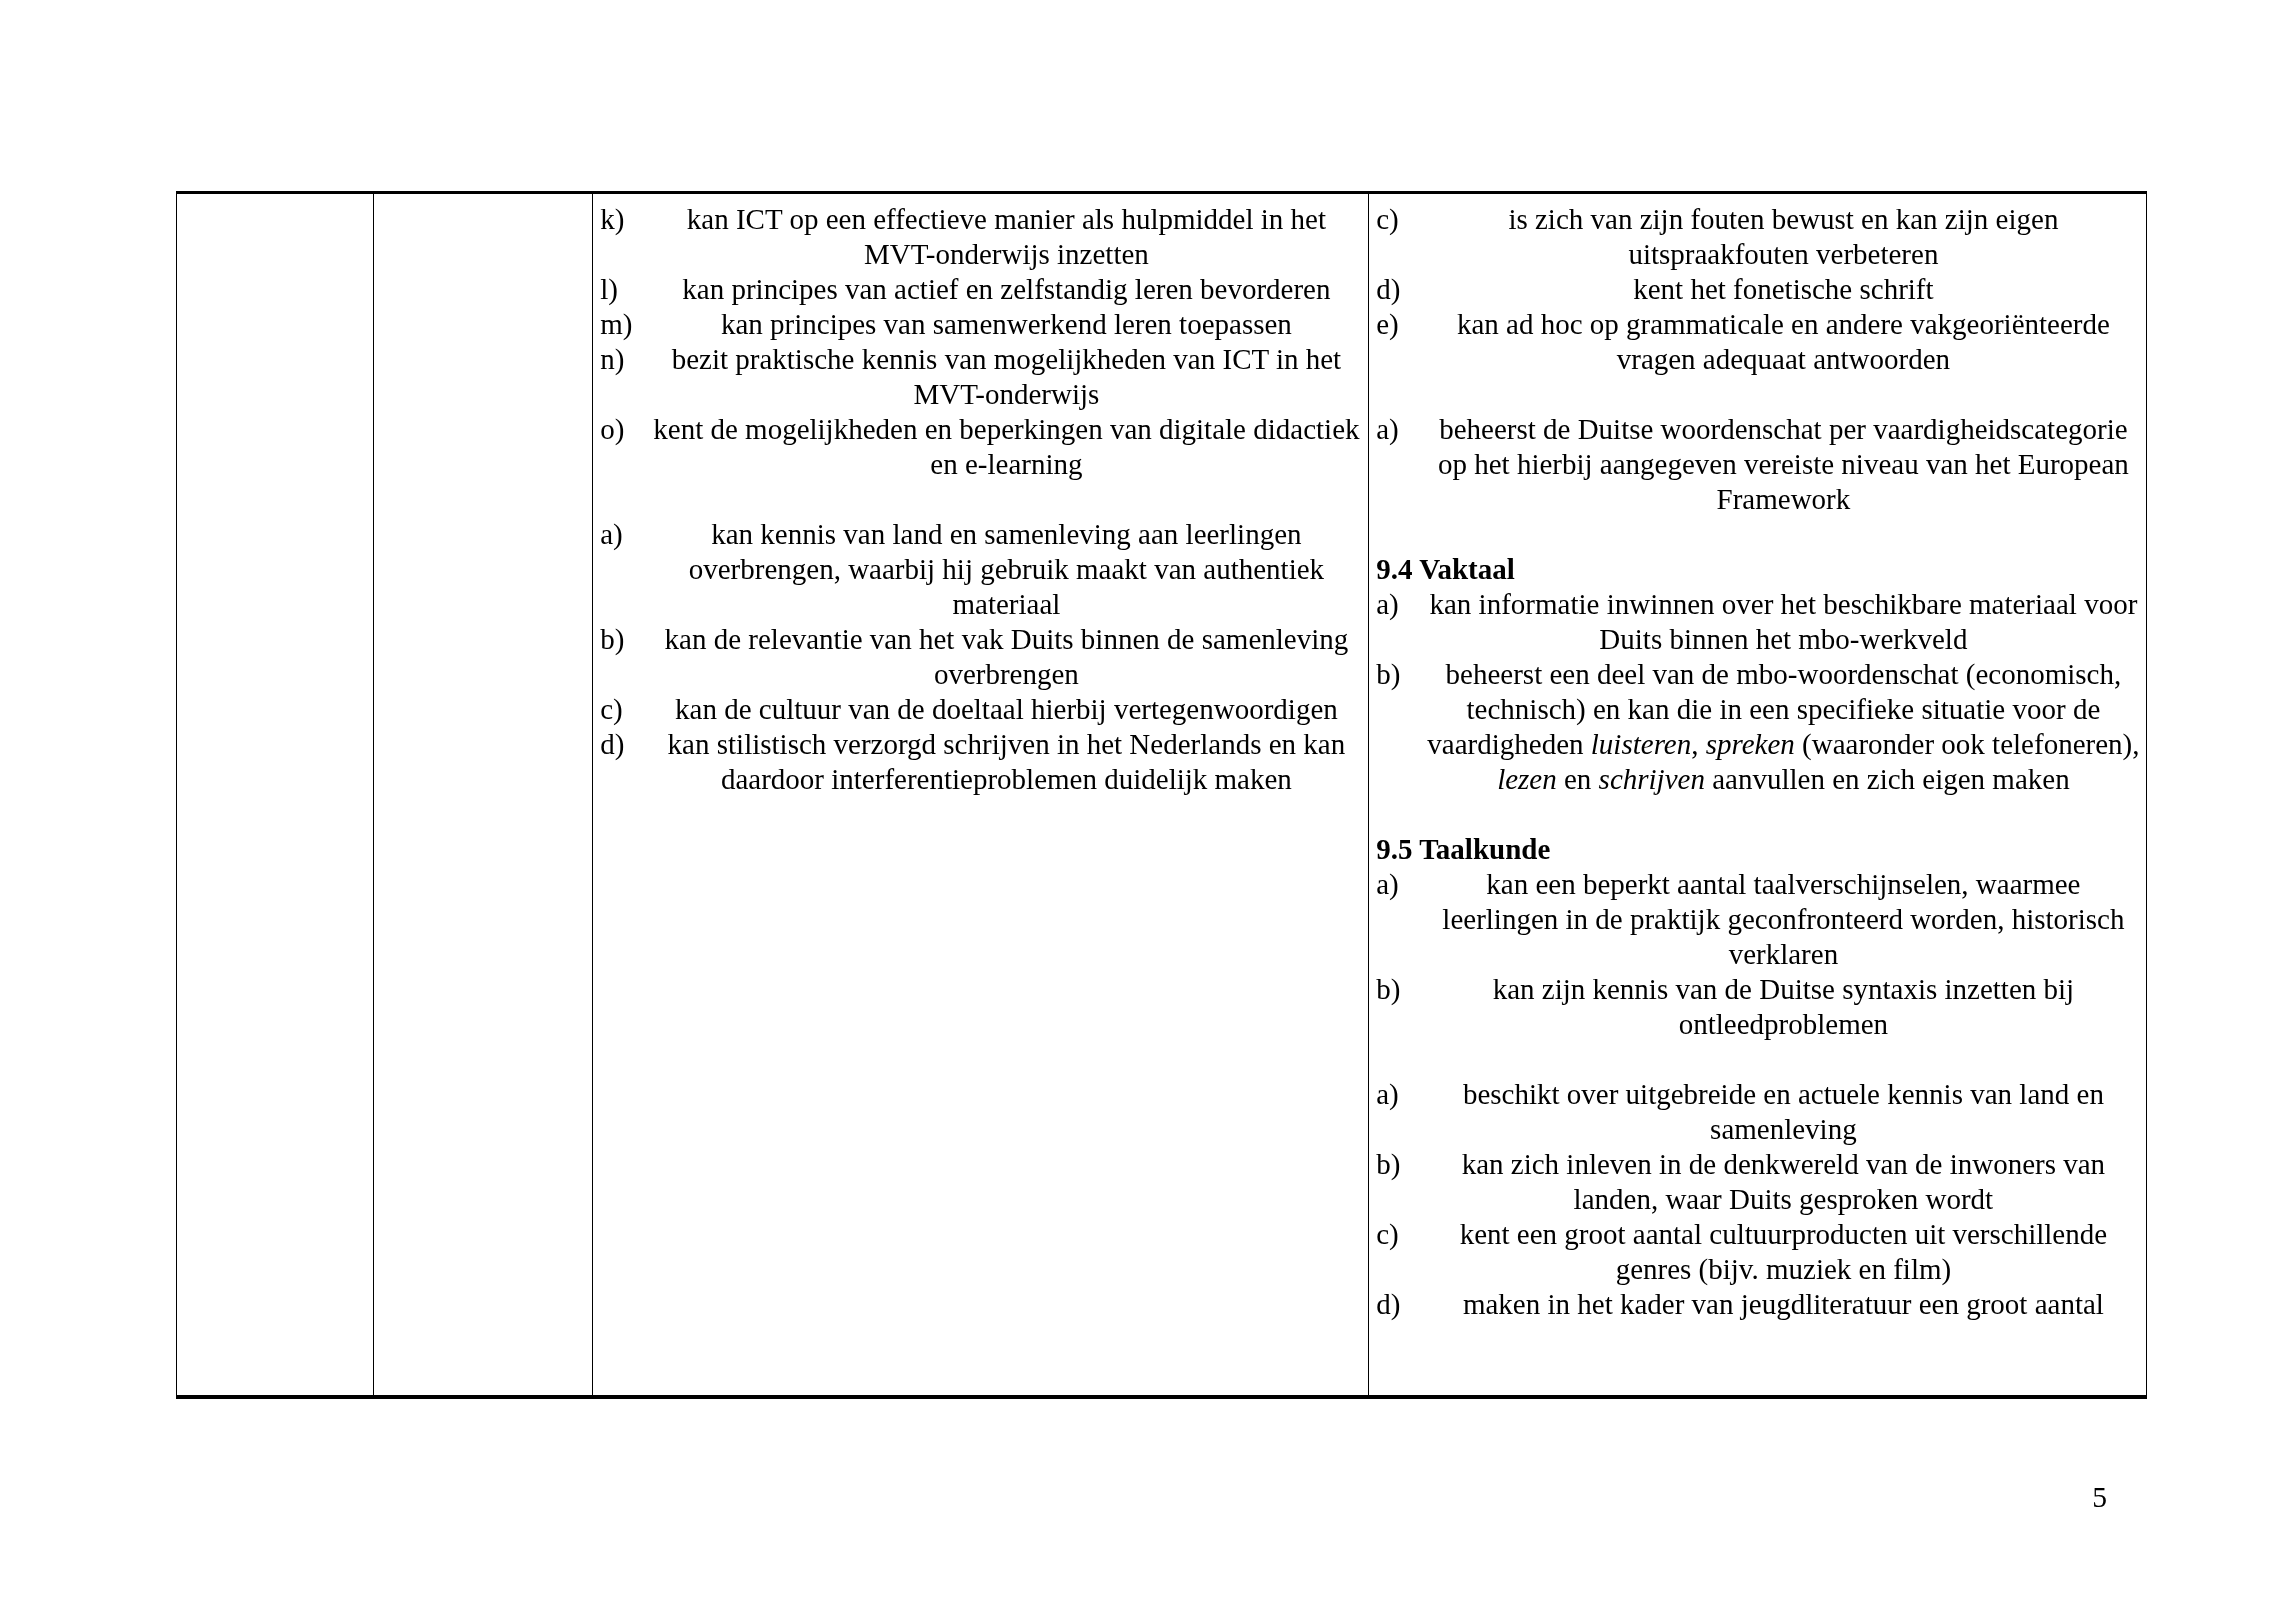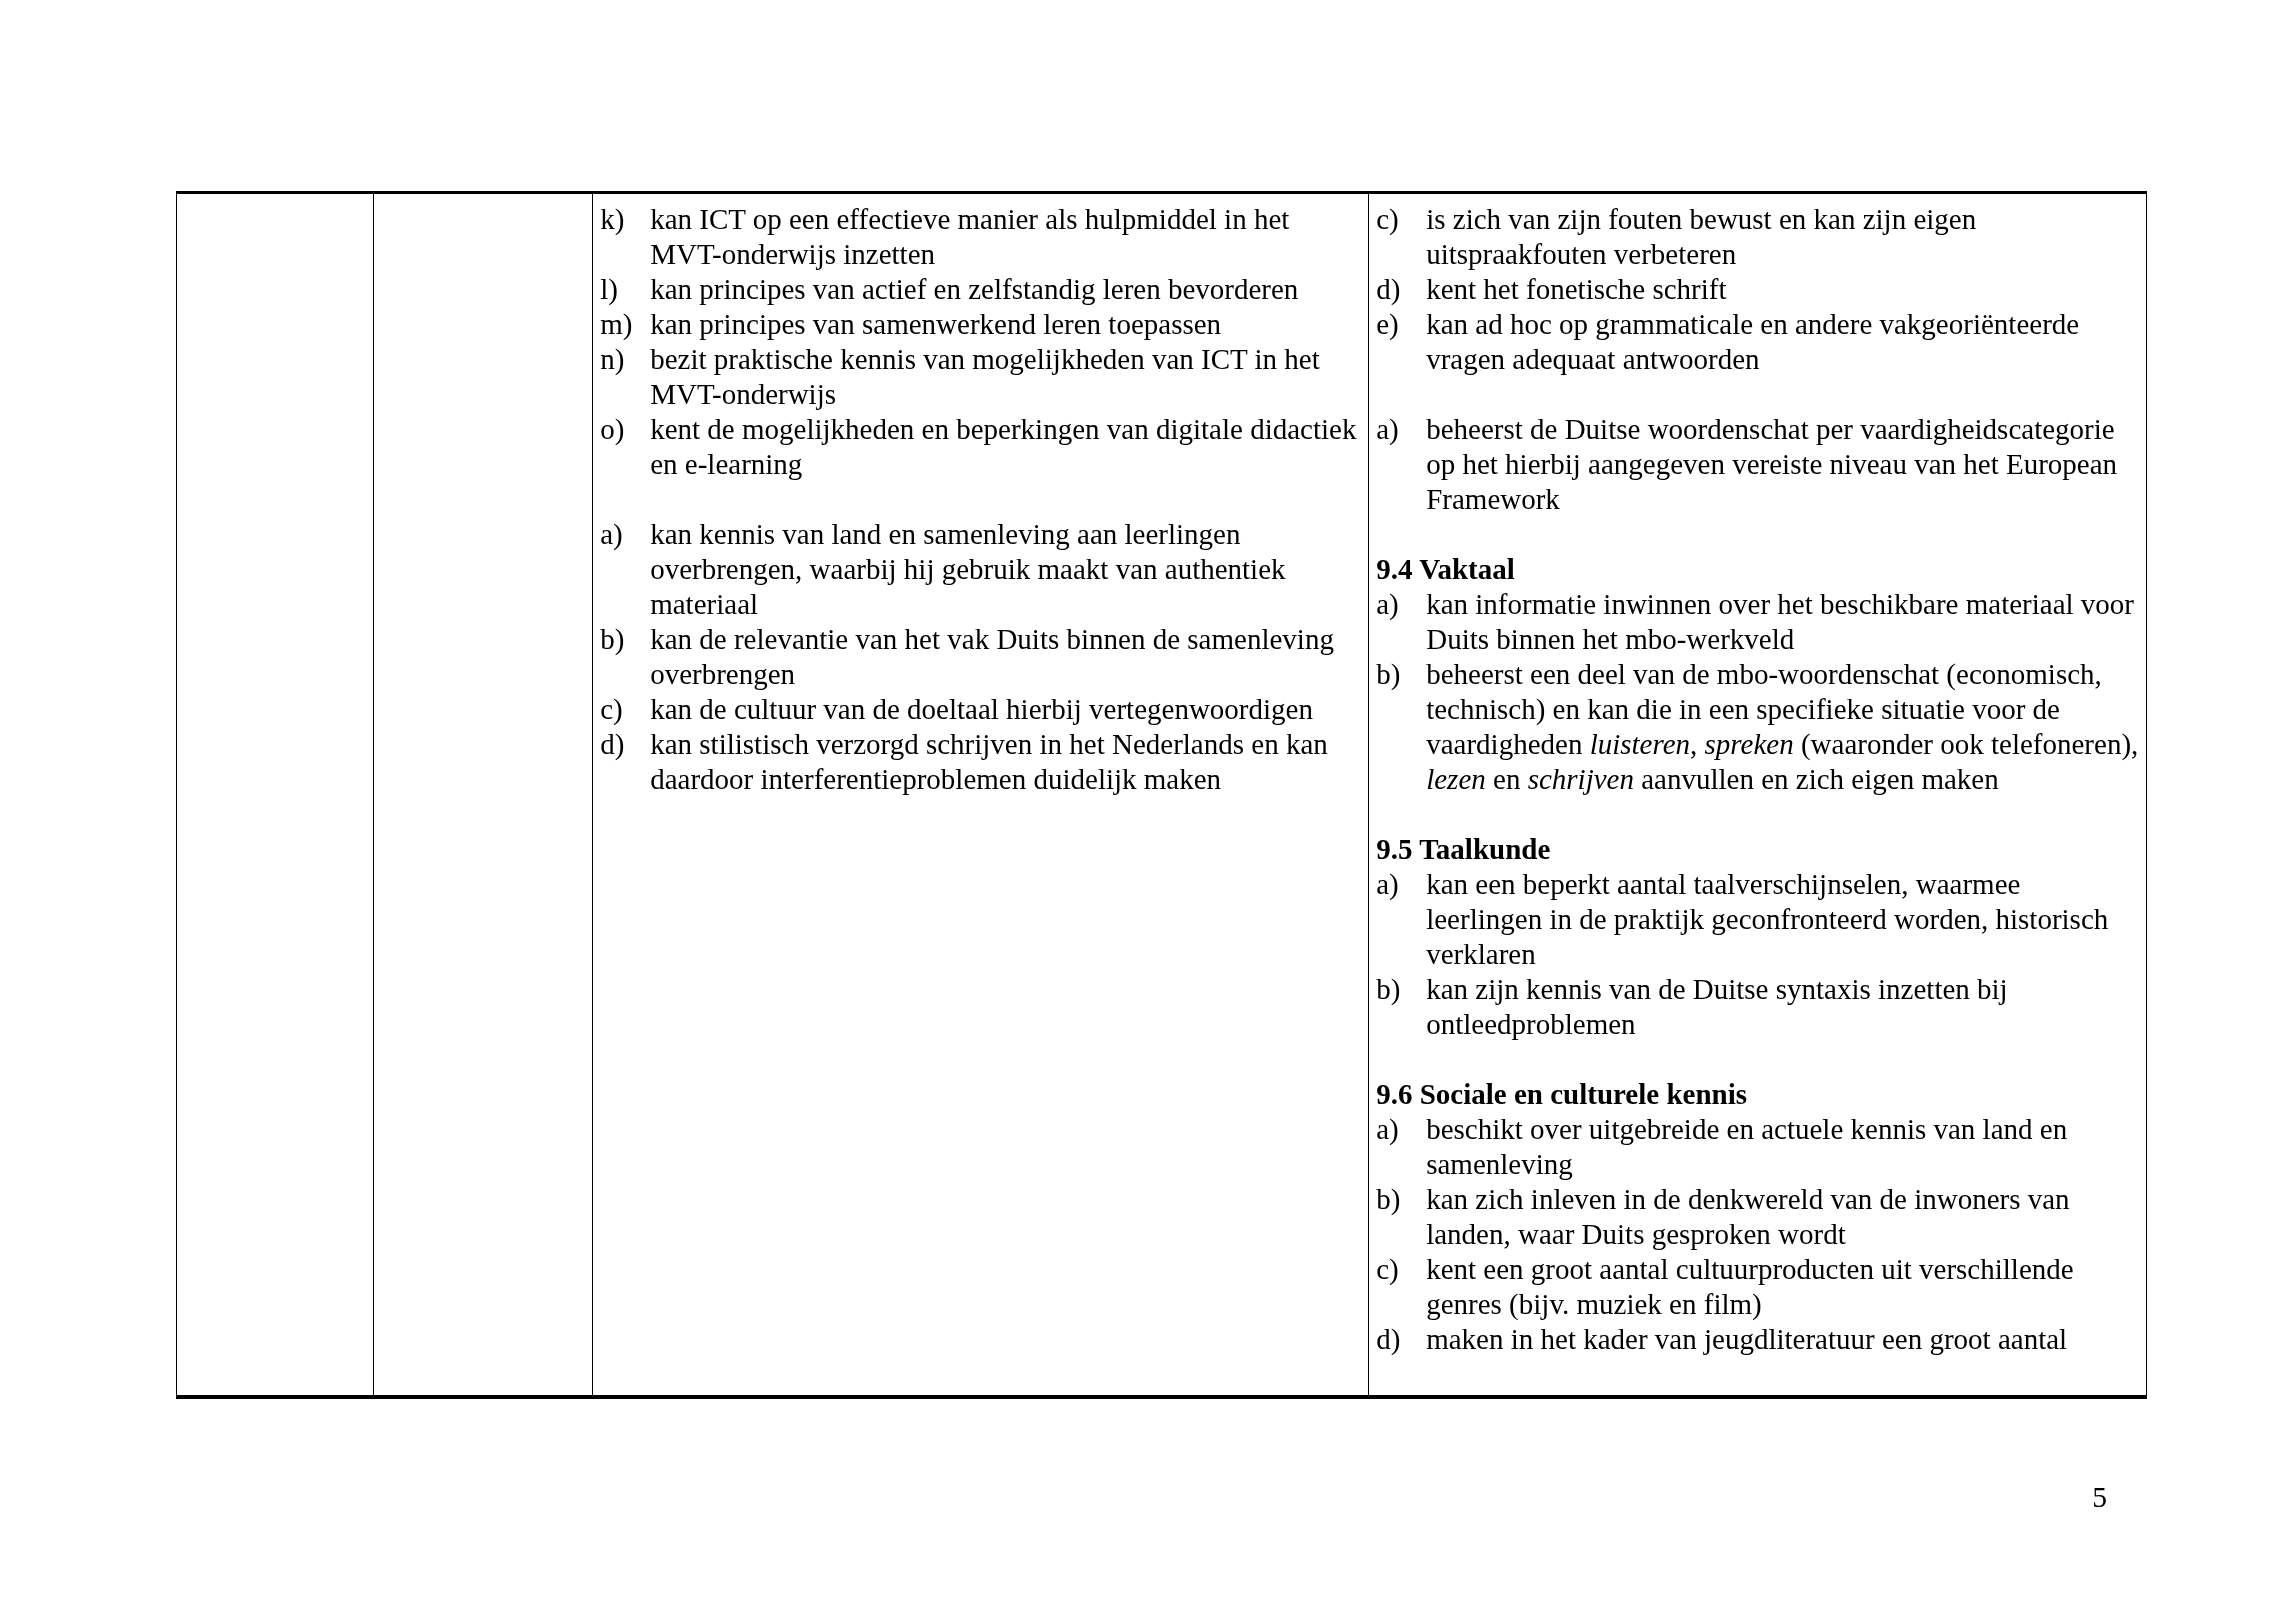--- a/index.html
+++ b/index.html
@@ -51,20 +51,21 @@
     display: flex;
     align-items: flex-start;
   }
   .item-label {
     flex: 0 0 50px;
     width: 50px;
   }
   .item-text {
     flex: 1 1 auto;
     min-width: 0;
+    text-align: center;
   }
   .section-heading {
     font-weight: bold;
   }
   .block-spacer {
     height: 35px;
   }
   .em {
     font-style: italic;
   }
@@ -155,21 +156,20 @@
         <div class="section-heading">9.5 Taalkunde</div>
         <div class="item">
           <span class="item-label">a)</span>
           <span class="item-text">kan een beperkt aantal taalverschijnselen, waarmee leerlingen in de praktijk geconfronteerd worden, historisch verklaren</span>
         </div>
         <div class="item">
           <span class="item-label">b)</span>
           <span class="item-text">kan zijn kennis van de Duitse syntaxis inzetten bij ontleedproblemen</span>
         </div>
         <div class="block-spacer"></div>
-        <div class="section-heading">9.6 Sociale en culturele kennis</div>
         <div class="item">
           <span class="item-label">a)</span>
           <span class="item-text">beschikt over uitgebreide en actuele kennis van land en samenleving</span>
         </div>
         <div class="item">
           <span class="item-label">b)</span>
           <span class="item-text">kan zich inleven in de denkwereld van de inwoners van landen, waar Duits gesproken wordt</span>
         </div>
         <div class="item">
           <span class="item-label">c)</span>

